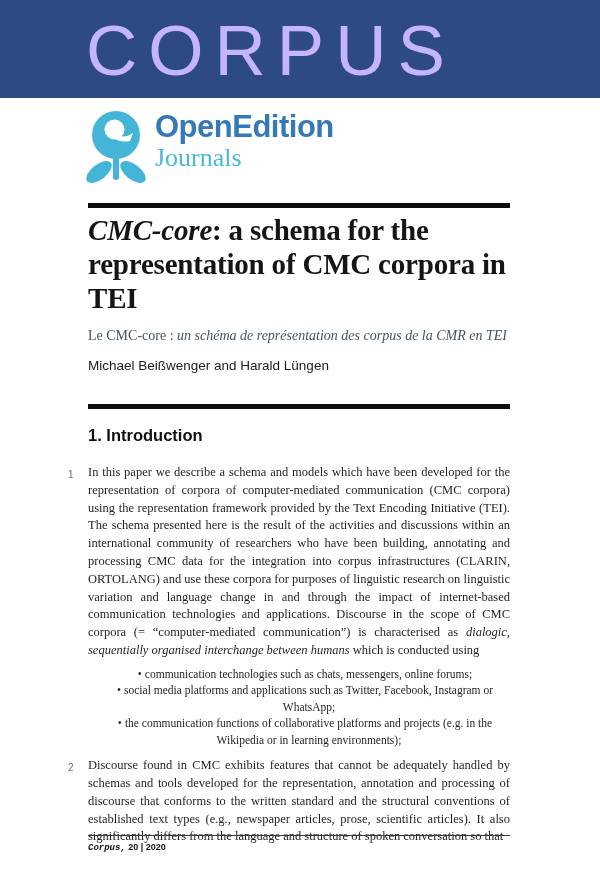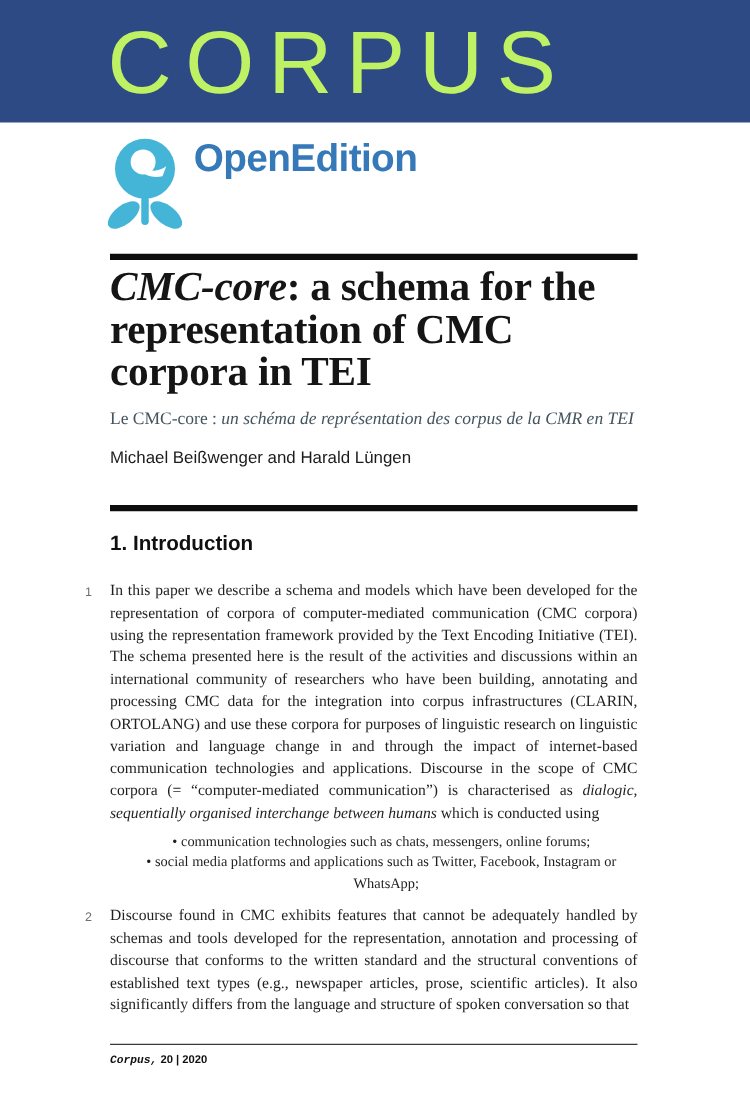--- a/index.html
+++ b/index.html
@@ -8,21 +8,21 @@
     position:relative; width:600px; height:884px; background:#ffffff;
     overflow:hidden; font-family:"Liberation Serif", serif;
   }
   
   .banner {
     position:absolute; top:0; left:0; width:600px; height:98px;
     background:#2e4a85;
   }
   .banner-title {
     position:absolute; left:86px; top:0; height:70px; line-height:102px;
-    color:#bef264; font-family:"Liberation Sans", sans-serif;
+    color:#c4b5fd; font-family:"Liberation Sans", sans-serif;
     font-weight:100; font-size:71px; letter-spacing:11px; white-space:nowrap;
   }
   
   .logo { position:absolute; top:108px; left:86px; display:flex; }
   .logo-icon { width:60px; height:80px; }
   .logo-text { margin-left:9px; padding-top:2px; }
   .logo-brand {
     font-family:"Liberation Sans", sans-serif; font-weight:bold;
     font-size:31px; color:#3579b8; line-height:34px; letter-spacing:-0.5px;
   }
@@ -31,21 +31,21 @@
     line-height:28px;
   }
   
   .thick-rule { position:absolute; left:88px; width:422px; height:5px; background:#0d0d0d; }
   .rule-1 { top:203px; }
   .rule-2 { top:404px; }
   .footer-rule { position:absolute; left:88px; top:835px; width:422px; height:1px; background:#3a3a3a; }
   
   .title {
     position:absolute; left:88px; top:213px; width:434px;
-    font-size:33px; line-height:34px; color:#151515; letter-spacing:-0.2px;
+    font-size:29px; line-height:34px; color:#151515; letter-spacing:-0.2px;
   }
   .title em { font-style:italic; }
   .subtitle {
     position:absolute; left:88px; top:327px; width:434px;
     font-size:14px; color:#44545f; line-height:18px;
   }
   .subtitle em { font-style:italic; }
   .authors {
     position:absolute; left:88px; top:358px; width:434px;
     font-family:"Liberation Sans", sans-serif; font-weight:normal;
@@ -95,20 +95,21 @@
     <svg class="logo-icon" viewBox="0 0 60 80">
       <circle cx="30" cy="27" r="24" fill="#44b5d7"></circle>
       <circle cx="28.5" cy="21.5" r="10" fill="#ffffff"></circle>
       <path d="M27,29 Q33,35 44,33 L47,25 Q37,32 28,25 Z" fill="#ffffff"></path>
       <rect x="27" y="49" width="6" height="23" rx="3" fill="#44b5d7"></rect>
       <ellipse cx="13" cy="64" rx="15" ry="7.5" transform="rotate(-38 13 64)" fill="#44b5d7"></ellipse>
       <ellipse cx="47" cy="64" rx="15" ry="7.5" transform="rotate(38 47 64)" fill="#44b5d7"></ellipse>
     </svg>
     <div class="logo-text">
       <div class="logo-brand">OpenEdition</div>
+      <div class="logo-sub">Journals</div>
     </div>
   </div>
 
   <div class="thick-rule rule-1"></div>
 
   <h1 class="title"><em>CMC-core</em><span>: a schema for the representation of CMC corpora in TEI</span></h1>
 
   <div class="subtitle"><span>Le CMC-core : </span><em>un schéma de représentation des corpus de la CMR en TEI</em></div>
 
   <div class="authors">Michael Beißwenger and Harald Lüngen</div>
@@ -117,20 +118,21 @@
 
   <h2 class="section-heading">1. Introduction</h2>
 
   <div class="body-col">
 
     <p class="para para-1"><span class="para-num">1</span><span>In this paper we describe a schema and models which have been developed for the representation of corpora of computer-mediated communication (CMC corpora) using the representation framework provided by the Text Encoding Initiative (TEI). The schema presented here is the result of the activities and discussions within an international community of researchers who have been building, annotating and processing CMC data for the integration into corpus infrastructures (CLARIN, ORTOLANG) and use these corpora for purposes of linguistic research on linguistic variation and language change in and through the impact of internet-based communication technologies and applications. Discourse in the scope of CMC corpora (= “computer-mediated communication”) is characterised as </span><em>dialogic, sequentially organised interchange between humans</em><span> which is conducted using</span></p>
 
     <ul class="bullets">
       <li><span class="dot">•</span><span>communication technologies such as chats, messengers, online forums;</span></li>
       <li><span class="dot">•</span><span>social media platforms and applications such as Twitter, Facebook, Instagram or WhatsApp;</span></li>
+      <li><span class="dot">•</span><span>the communication functions of collaborative platforms and projects (e.g. in the Wikipedia or in learning environments);</span></li>
     </ul>
 
     <p class="para para-2"><span class="para-num">2</span><span>Discourse found in CMC exhibits features that cannot be adequately handled by schemas and tools developed for the representation, annotation and processing of discourse that conforms to the written standard and the structural conventions of established text types (e.g., newspaper articles, prose, scientific articles). It also significantly differs from the language and structure of spoken conversation so that</span></p>
   </div>
 
   <div class="footer-rule"></div>
   <div class="footer-text"><em>Corpus,</em><span> 20 | 2020</span></div>
 
 </div>
 

